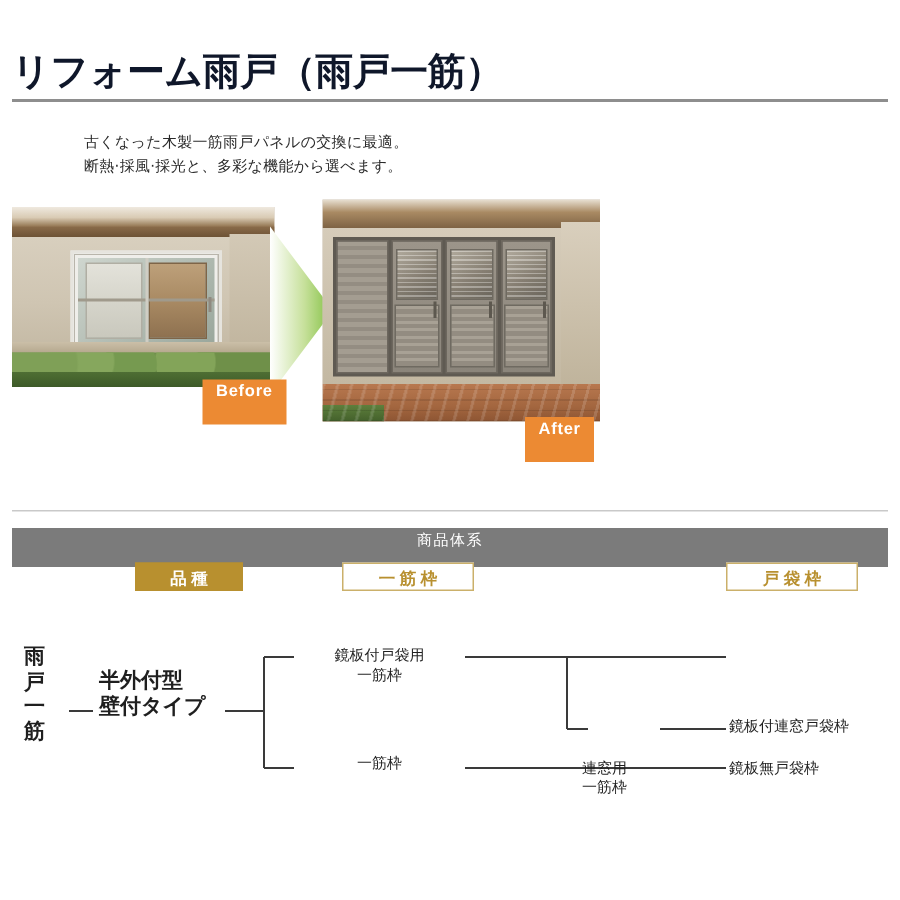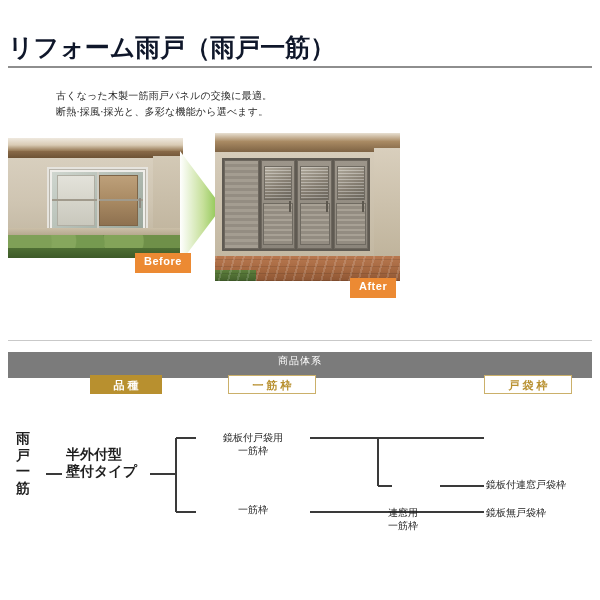--- a/index.html
+++ b/index.html
@@ -189,21 +189,21 @@
 
   
   .badge {
     position: absolute;
     background: #ec8a33;
     color: #ffffff;
     font-size: 11px;
     font-weight: bold;
     letter-spacing: 0.5px;
     text-align: right;
-    padding: 3px 9px 6px;
+    padding: 3px 9px 16px;
     line-height: 1;
     font-family: "Liberation Sans", sans-serif;
   }
   .badge-before { left: 127px; top: 120px; }
   .badge-after  { left: 342px; top: 145px; }
 
   
   .sys-rule {
     position: absolute; left: 8px; top: 340px; width: 584px; height: 1px;
     background: #c9c9c9;

